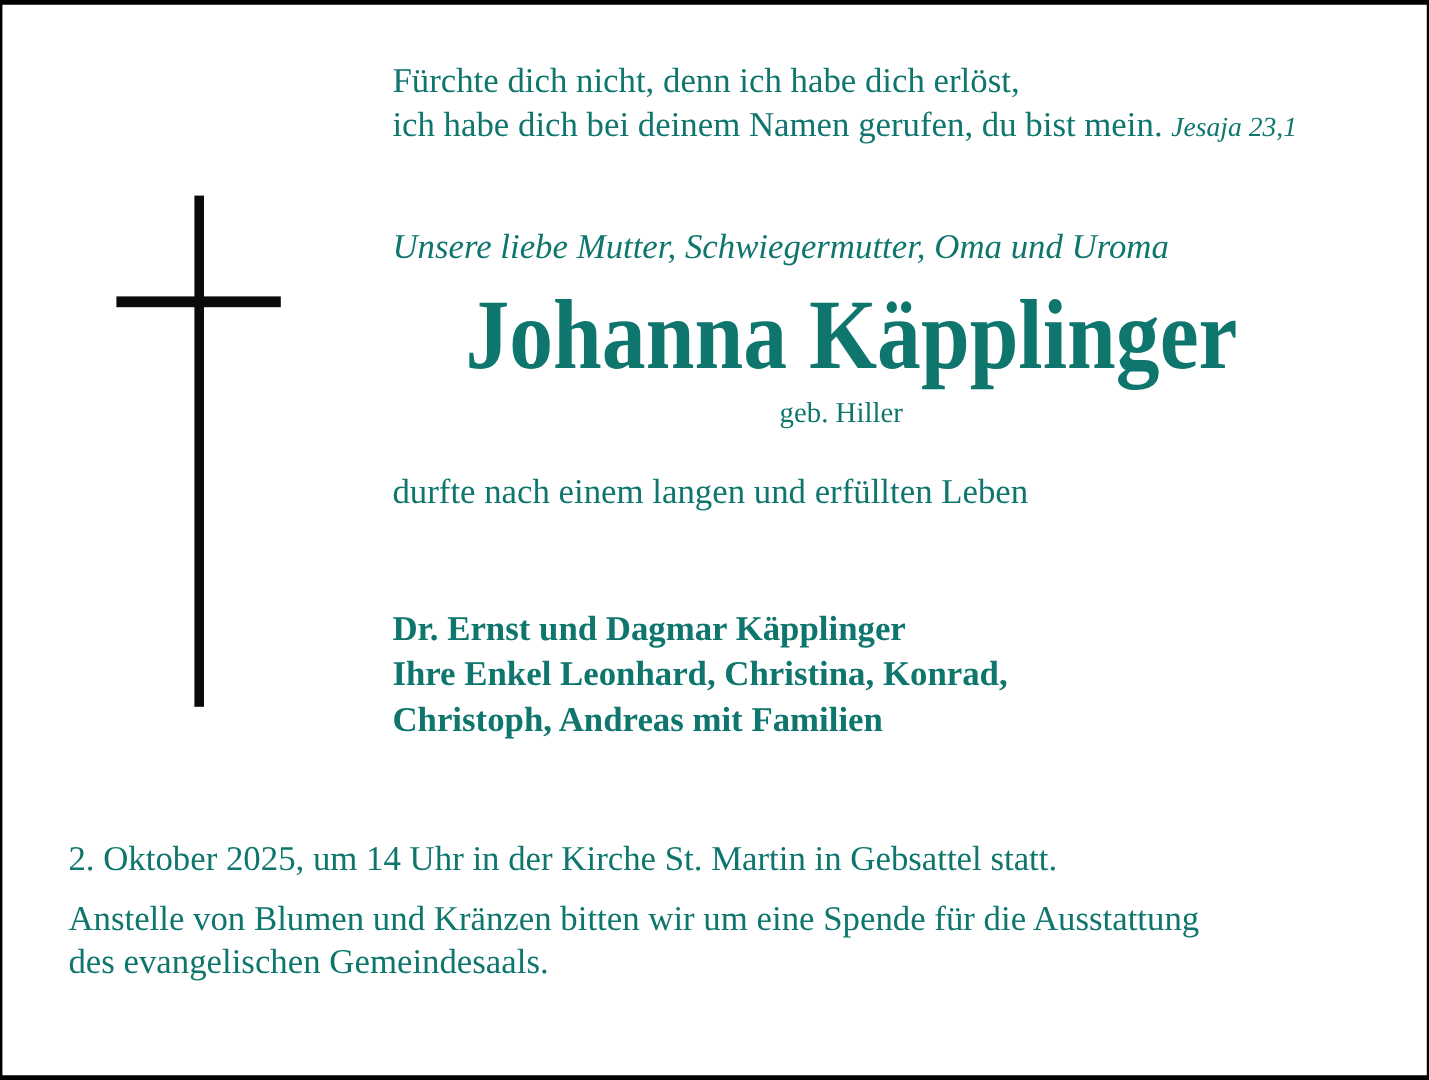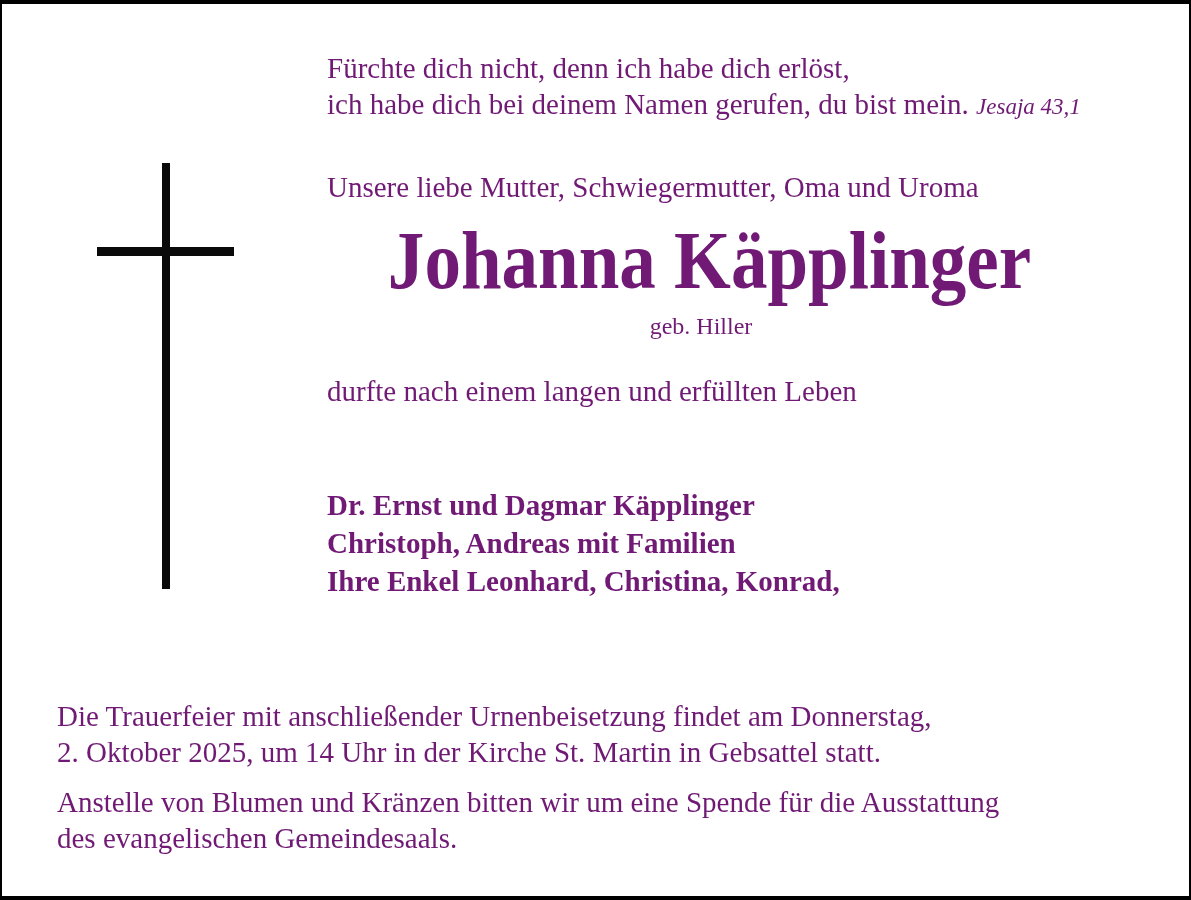--- a/index.html
+++ b/index.html
@@ -11,21 +11,21 @@
     position: relative;
     width: 1191px;
     height: 900px;
     box-sizing: border-box;
     background: #ffffff;
     border-style: solid;
     border-color: #000000;
     border-width: 4px 2px 4px 2px;
     overflow: hidden;
     font-family: "Liberation Serif", "DejaVu Serif", serif;
-    color: #701a75;
+    color: #0f766e;
   }
 
   
   .cross {
     position: absolute;
     left: 95px;
     top: 159px;
     width: 137px;
     height: 426px;
   }
@@ -54,21 +54,22 @@
     width: 748px;
     font-size: 29px;
     line-height: 36px;
     white-space: nowrap;
   }
   .quote .src {
     font-size: 23px;
     font-style: italic;
   }
   .intro {
-    margin-top: 44px;
+    margin-top: 64px;
+    font-style: italic;
   }
   .name {
     margin: 14px 0 0 0;
     font-size: 83px;
     line-height: 82px;
     font-weight: bold;
     text-align: right;
   }
   .name .name-inner {
     display: inline-block;
@@ -114,45 +115,44 @@
 
   <div class="cross">
     <div class="bar-v"></div>
     <div class="bar-h"></div>
   </div>
 
   <div class="main-col">
 
     <div class="quote">
       <div>Fürchte dich nicht, denn ich habe dich erlöst,</div>
-      <div><span>ich habe dich bei deinem Namen gerufen, du bist mein.</span> <span class="src">Jesaja 43,1</span></div>
+      <div><span>ich habe dich bei deinem Namen gerufen, du bist mein.</span> <span class="src">Jesaja 23,1</span></div>
     </div>
 
     <div class="intro">Unsere liebe Mutter, Schwiegermutter, Oma und Uroma</div>
 
     <h1 class="name"><span class="name-inner">Johanna Käpplinger</span></h1>
 
     <div class="birth-name">geb. Hiller</div>
 
     <div class="life">
       <div>durfte nach einem langen und erfüllten Leben</div>
     </div>
 
     <div class="mourners">
       <div>Dr. Ernst und Dagmar Käpplinger</div>
+      <div>Ihre Enkel Leonhard, Christina, Konrad,</div>
       <div>Christoph, Andreas mit Familien</div>
-      <div>Ihre Enkel Leonhard, Christina, Konrad,</div>
     </div>
 
   </div>
 
   <div class="bottom">
 
     <div class="para">
-      <div>Die Trauerfeier mit anschließender Urnenbeisetzung findet am Donnerstag,</div>
       <div>2. Oktober 2025, um 14 Uhr in der Kirche St. Martin in Gebsattel statt.</div>
     </div>
 
     <div class="para">
       <div>Anstelle von Blumen und Kränzen bitten wir um eine Spende für die Ausstattung</div>
       <div>des evangelischen Gemeindesaals.</div>
     </div>
 
   </div>
 

